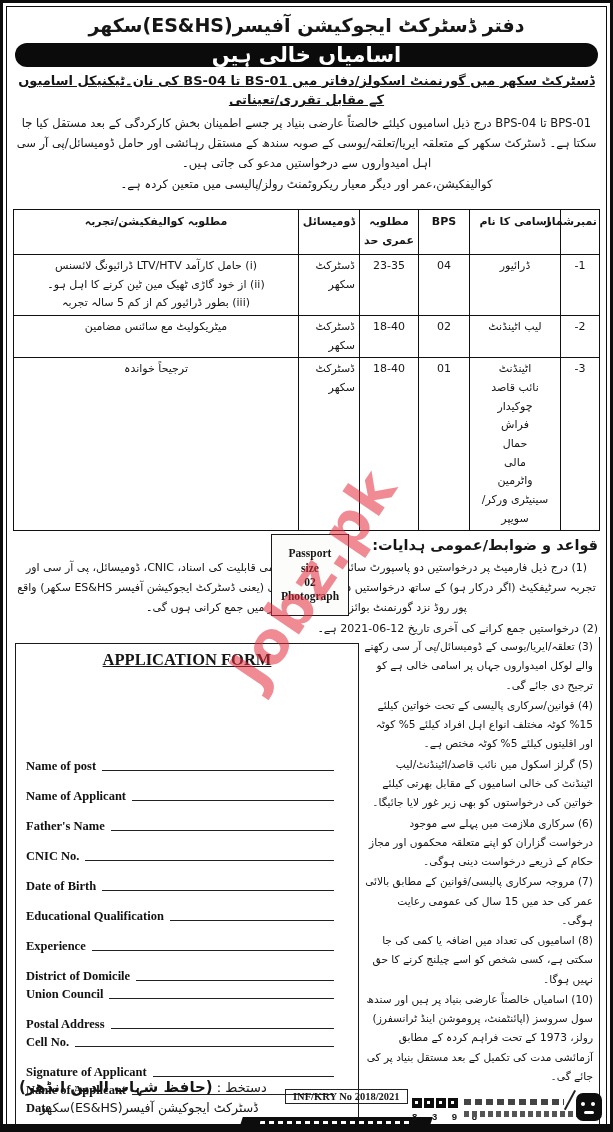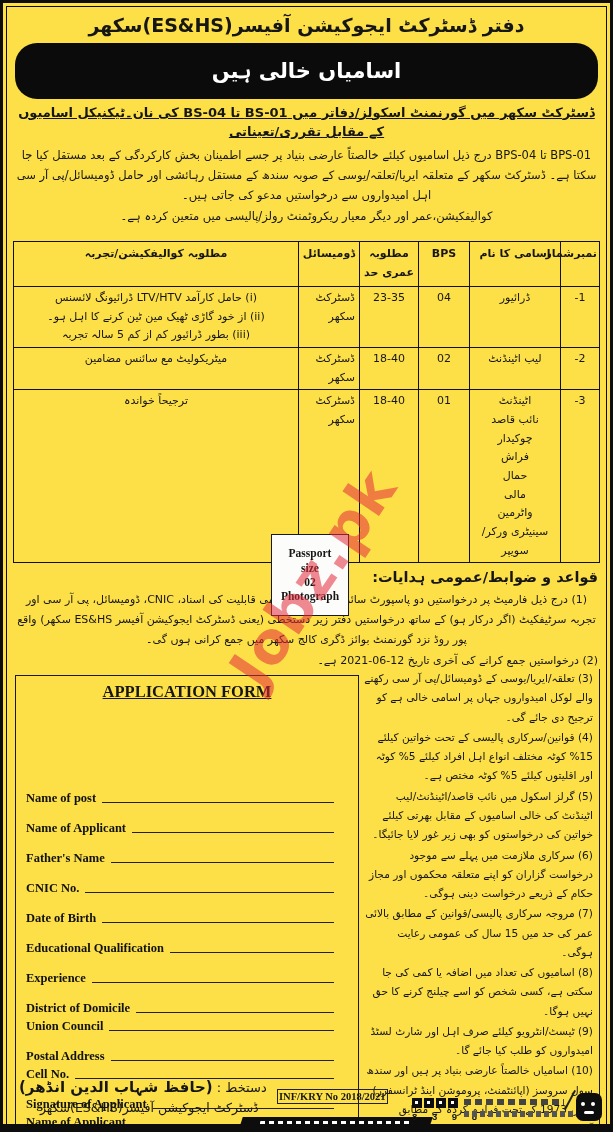--- a/index.html
+++ b/index.html
@@ -1,25 +1,25 @@
 <!DOCTYPE html>
 <html><head>
 <meta charset="utf-8">
 <style>
   html,body{margin:0;padding:0;background:#e8e8e4;}
   .page{
     position:relative;width:613px;height:1132px;margin:0 auto;
-    background:#fde047;border:3px solid #0d0d0d;box-sizing:border-box;
+    background:#ffffff;border:3px solid #0d0d0d;box-sizing:border-box;
     font-family:"DejaVu Sans",sans-serif;color:#161616;overflow:hidden;
   }
   .inner{position:absolute;inset:3px;border:1px solid #0d0d0d;padding:4px 6px;box-sizing:border-box;overflow:hidden;}
 
   .office-title{text-align:center;font-size:19px;font-weight:bold;padding-top:2px;line-height:1.3;}
-  .banner{background:#0b0b0b;border-radius:22px;margin:5px 2px 4px 2px;height:56px;
-          display:flex;align-items:center;justify-content:center;}
+  .banner{background:#0b0b0b;border-radius:22px;margin:5px 2px 4px 2px;height:24px;
+          display:flex;align-items:flex-end;justify-content:center;}
   .banner span{color:#ffffff;font-size:21px;font-weight:bold;letter-spacing:1px;}
   .subtitle{text-align:center;font-size:13px;font-weight:bold;text-decoration:underline;
             margin:4px 0 3px 0;line-height:1.5;}
   .intro{font-size:11.5px;text-align:center;line-height:1.75;margin:2px 2px 0 2px;}
   .policy{font-size:11.5px;text-align:center;line-height:1.6;margin:2px 0 16px 0;}
 
   table.jobs{width:100%;border-collapse:collapse;table-layout:fixed;}
   table.jobs th,table.jobs td{border:1px solid #111;padding:2px 4px;vertical-align:top;
             font-size:11px;line-height:1.7;}
   table.jobs th{font-weight:bold;text-align:center;padding:3px 2px;}
@@ -58,21 +58,21 @@
 
   .watermark{position:absolute;left:130px;top:415px;width:360px;height:320px;z-index:5;
              display:flex;align-items:center;justify-content:center;pointer-events:none;
              transform:rotate(-56deg);font-size:58px;font-weight:bold;letter-spacing:1px;
              color:rgba(227,42,58,0.55);}
 
   .signature{position:absolute;left:16px;top:1073px;line-height:1.5;}
   .sig-line1{font-size:13px;}
   .sig-line1 b{font-size:15px;}
   .sig-line2{font-size:12.5px;margin-right:8px;}
-  .ref-box{position:absolute;left:274px;top:1086px;border:1.2px solid #222;padding:1px 1px;
+  .ref-box{position:absolute;left:282px;top:1086px;border:1.2px solid #222;padding:1px 7px;
            font-family:"Liberation Serif","DejaVu Serif",serif;font-size:10.5px;font-weight:bold;}
 
   .ribbon{position:absolute;left:238px;top:1114px;width:190px;height:11px;background:#0d0d0d;
           transform:skewX(-18deg);display:flex;align-items:center;justify-content:center;}
   .ribbon i{display:block;width:80%;height:3px;
             background:repeating-linear-gradient(90deg,#fff 0 5px,transparent 5px 9px);}
   .nab-strip{position:absolute;right:8px;top:1092px;width:190px;height:32px;}
   .blocks{position:absolute;left:0;top:3px;display:flex;gap:2px;}
   .blocks b{width:10px;height:10px;background:#0d0d0d;display:block;position:relative;}
   .blocks b::after{content:"";position:absolute;left:3px;top:3px;width:3px;height:3px;background:#fff;}
@@ -233,21 +233,20 @@
         </div>
       </div>
 
       <div class="right-col" dir="rtl">
         <div class="rule">(3) تعلقہ/ایریا/یوسی کے ڈومیسائل/پی آر سی رکھنے والے لوکل امیدواروں جہاں پر اسامی خالی ہے کو ترجیح دی جائے گی۔</div>
         <div class="rule">(4) قوانین/سرکاری پالیسی کے تحت خواتین کیلئے 15% کوٹہ مختلف انواع اہل افراد کیلئے 5% کوٹہ اور اقلیتوں کیلئے 5% کوٹہ مختص ہے۔</div>
         <div class="rule">(5) گرلز اسکول میں نائب قاصد/اٹینڈنٹ/لیب اٹینڈنٹ کی خالی اسامیوں کے مقابل بھرتی کیلئے خواتین کی درخواستوں کو بھی زیر غور لایا جائیگا۔</div>
         <div class="rule">(6) سرکاری ملازمت میں پہلے سے موجود درخواست گزاران کو اپنے متعلقہ محکموں اور مجاز حکام کے ذریعے درخواست دینی ہوگی۔</div>
         <div class="rule">(7) مروجہ سرکاری پالیسی/قوانین کے مطابق بالائی عمر کی حد میں 15 سال کی عمومی رعایت ہوگی۔</div>
         <div class="rule">(8) اسامیوں کی تعداد میں اضافہ یا کمی کی جا سکتی ہے، کسی شخص کو اسے چیلنج کرنے کا حق نہیں ہوگا۔</div>
-        <div class="rule">(9) ٹیسٹ/انٹرویو کیلئے صرف اہل اور شارٹ لسٹڈ امیدواروں کو طلب کیا جائے گا۔</div>
         <div class="rule">(10) اسامیاں خالصتاً عارضی بنیاد پر ہیں اور سندھ سول سروسز (اپائنٹمنٹ، پروموشن اینڈ ٹرانسفرز) رولز، 1973 کے تحت فراہم کردہ کے مطابق آزمائشی مدت کی تکمیل کے بعد مستقل بنیاد پر کی جائے گی۔</div>
 
       </div>
     </div>
   </div>
 
   <div class="passport-box">
     <div>Passport</div>
     <div>size</div>
     <div>02</div>

